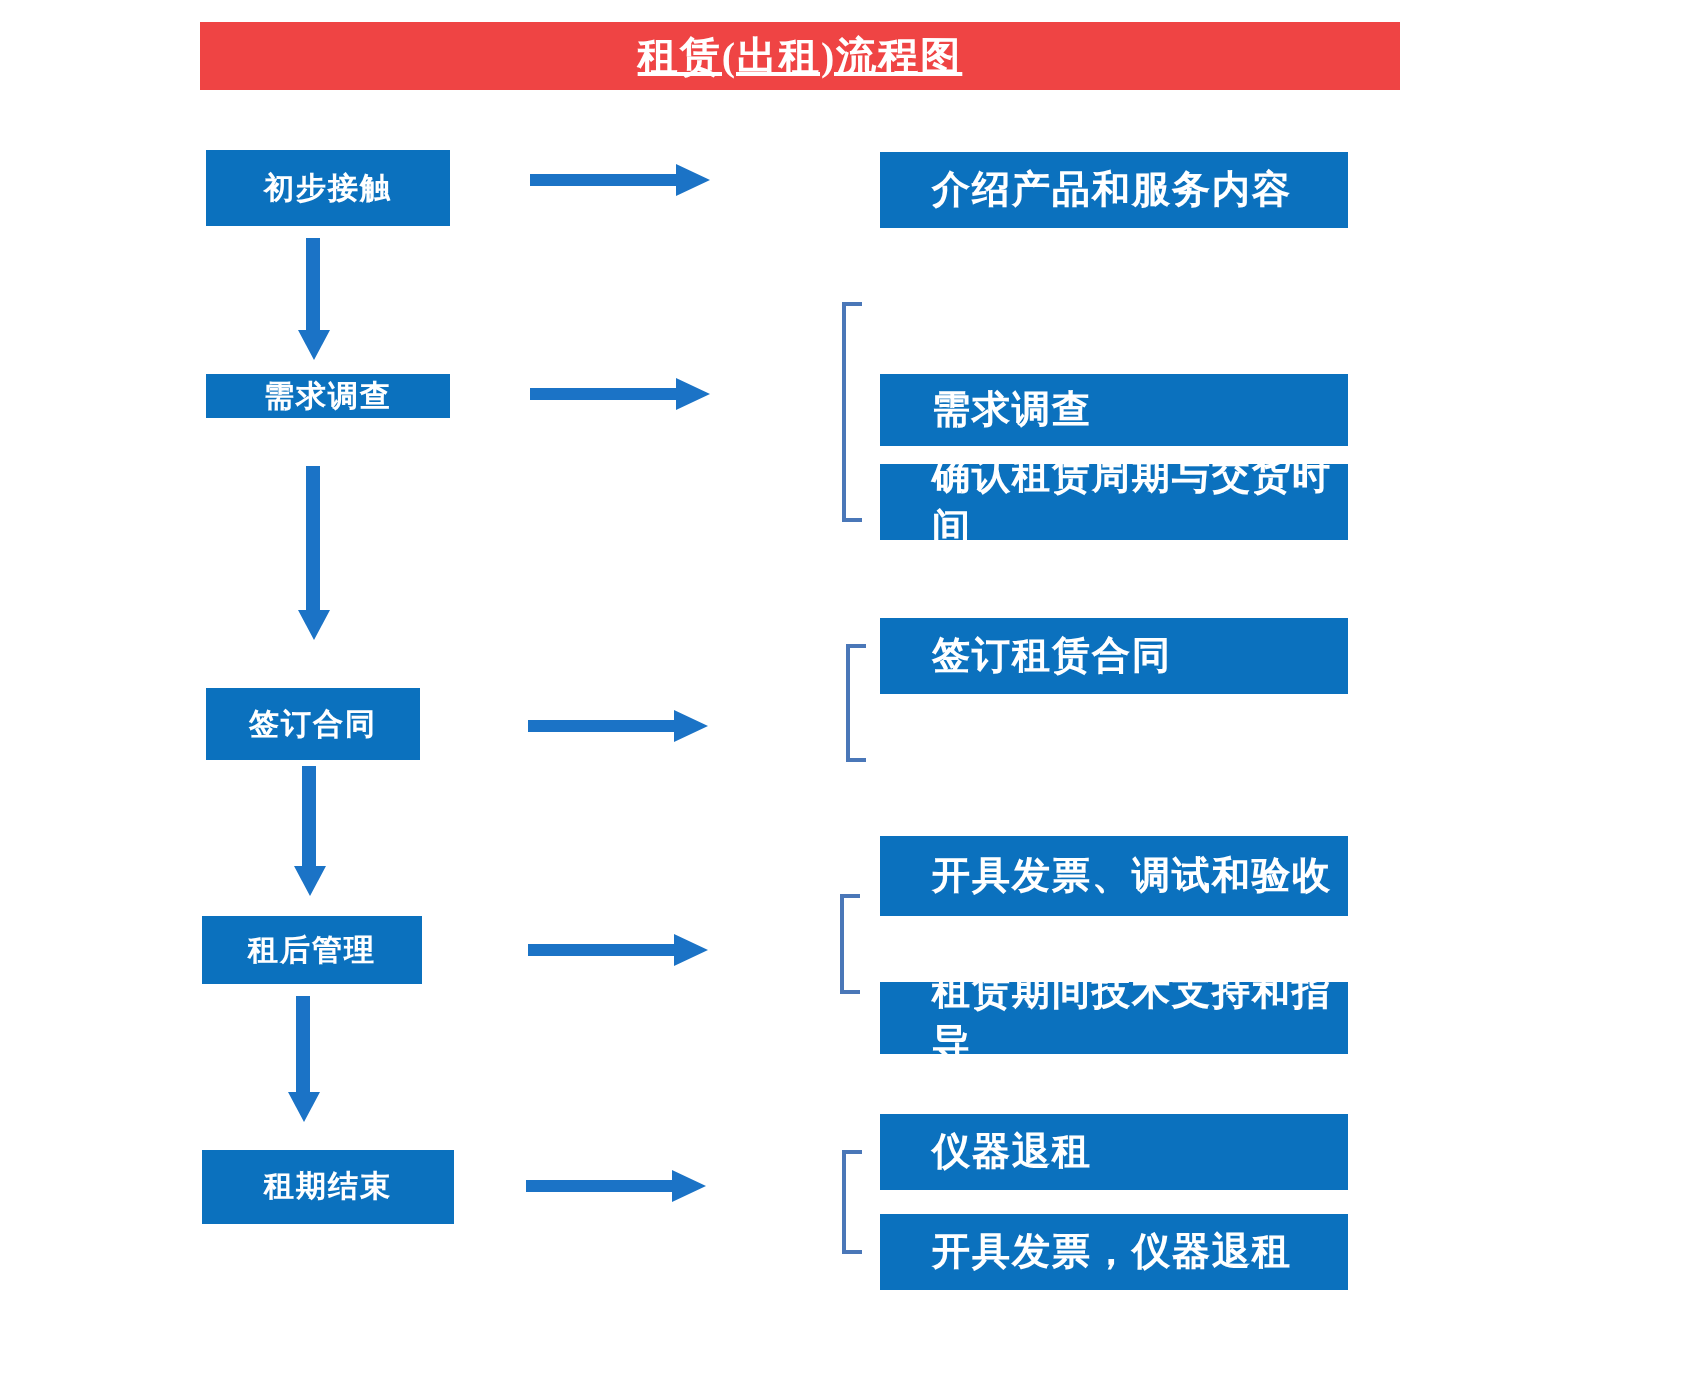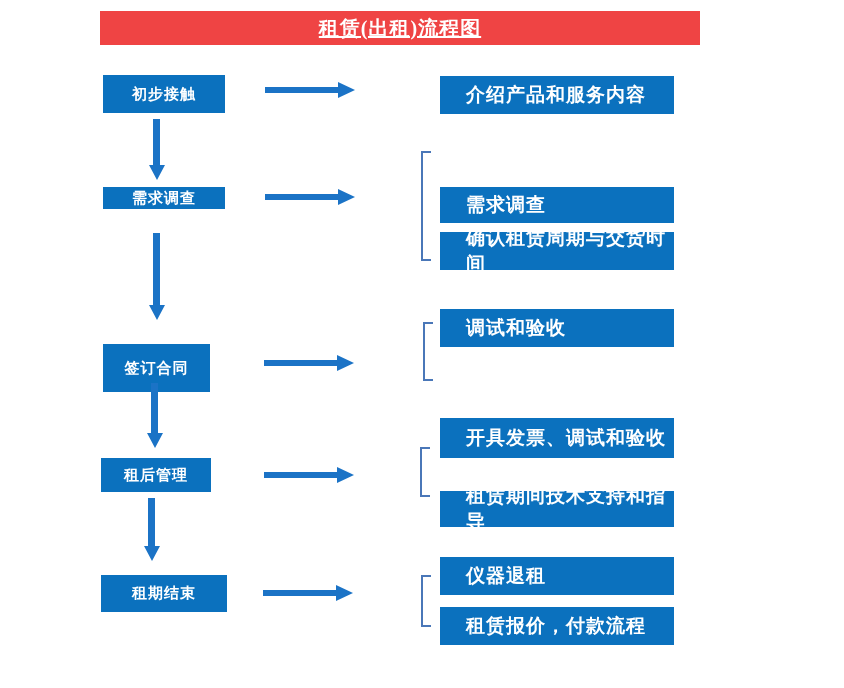--- a/index.html
+++ b/index.html
@@ -100,21 +100,21 @@
 </style>
 </head>
 <body>
 
 <div class="canvas">
 
   <div class="title-bar">租赁(出租)流程图</div>
 
   <div class="box step" style="left:103px; top:75px;  width:122px; height:38px;">初步接触</div>
   <div class="box step" style="left:103px; top:187px; width:122px; height:22px;">需求调查</div>
-  <div class="box step" style="left:103px; top:344px; width:107px; height:48px;">签订合同</div>
+  <div class="box step" style="left:103px; top:344px; width:107px; height:36px;">签订合同</div>
   <div class="box step" style="left:101px; top:458px; width:110px; height:34px;">租后管理</div>
   <div class="box step" style="left:101px; top:575px; width:126px; height:37px;">租期结束</div>
 
   <div class="varrow" style="left:149px; top:119px; height:61px;">
     <div class="shaft"></div>
     <div class="head"></div>
   </div>
   <div class="varrow" style="left:149px; top:233px; height:87px;">
     <div class="shaft"></div>
     <div class="head"></div>
@@ -152,21 +152,21 @@
   <div class="bracket" style="left:421px; top:151px; height:110px;"></div>
   <div class="bracket" style="left:423px; top:322px; height:59px;"></div>
   <div class="bracket" style="left:420px; top:447px; height:50px;"></div>
   <div class="bracket" style="left:421px; top:575px; height:52px;"></div>
 
   <div class="box detail" style="top:76px;  height:38px;">介绍产品和服务内容</div>
 
   <div class="box detail" style="top:187px; height:36px;">需求调查</div>
   <div class="box detail" style="top:232px; height:38px;">确认租赁周期与交货时间</div>
 
-  <div class="box detail" style="top:309px; height:38px;">调试和验收</div>
+  <div class="box detail" style="top:309px; height:38px;">签订租赁合同</div>
 
   <div class="box detail" style="top:418px; height:40px;">开具发票、调试和验收</div>
   <div class="box detail" style="top:491px; height:36px;">租赁期间技术支持和指导</div>
 
   <div class="box detail" style="top:557px; height:38px;">仪器退租</div>
-  <div class="box detail" style="top:607px; height:38px;">租赁报价，付款流程</div>
+  <div class="box detail" style="top:607px; height:38px;">开具发票，仪器退租</div>
 
 </div>
 
 </body></html>

